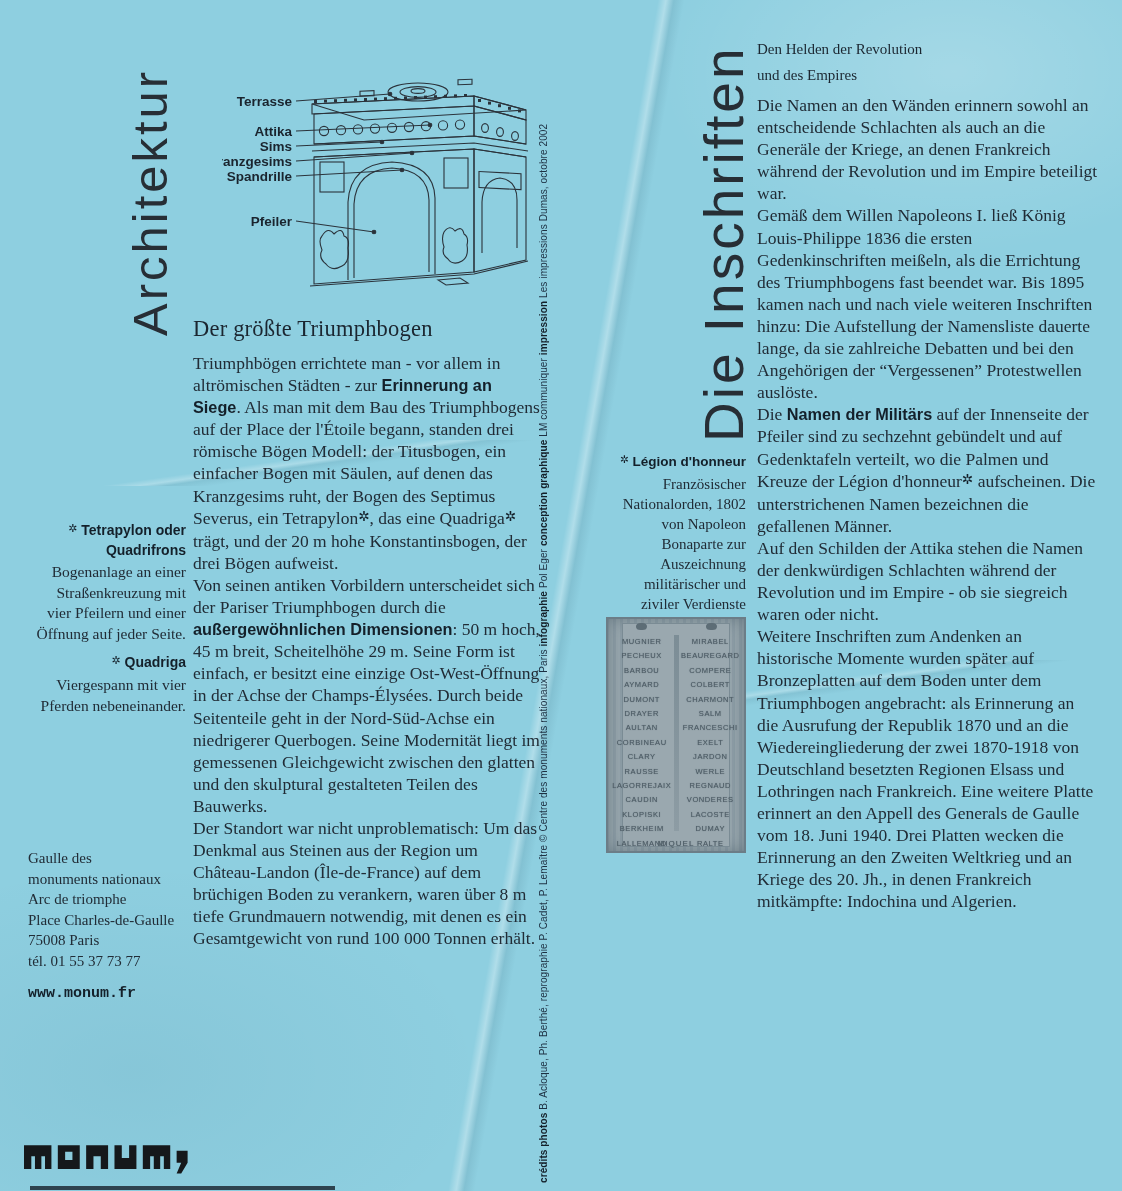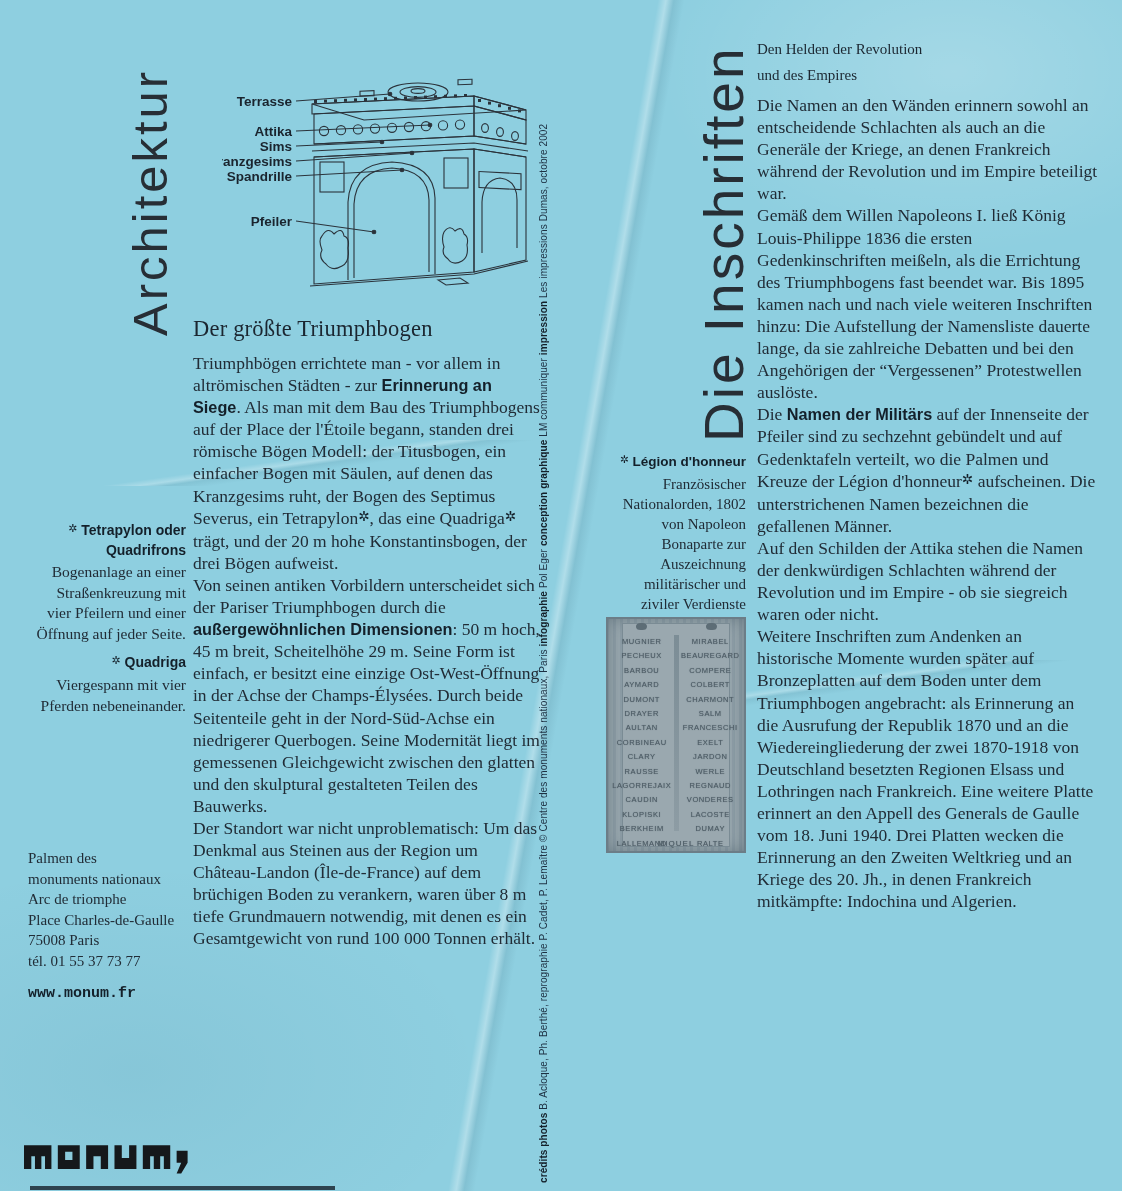--- a/index.html
+++ b/index.html
@@ -181,21 +181,21 @@
     <div>Bogenanlage an einer Straßenkreuzung mit vier Pfeilern und einer Öffnung auf jeder Seite.</div>
   </div>
 
   <div class="abs note" style="left:34px;top:653px;width:152px;">
     <div class="ttl"><span class="star">✲</span>
       <span>Quadriga</span></div>
     <div>Viergespann mit vier Pferden nebeneinander.</div>
   </div>
 
   <div class="abs contact" style="left:28px;top:848px;width:190px;">
-      <p><span>Palmen des</span></p>
+      <p><span>Gaulle des</span></p>
       <p><span>monuments nationaux</span></p>
       <p><span class="bs">Arc de triomphe</span></p>
       <p><span>Place Charles-de-Gaulle</span></p>
       <p><span>75008 Paris</span></p>
       <p><span>tél. </span><span class="bs">01 55 37 73 77</span></p>
     </div>
 
   <div class="abs www" style="left:28px;top:985px;">www.monum.fr</div>
 
   <svg class="abs" style="left:24px;top:1136px;" width="170" height="46" viewBox="0 0 186 46">

